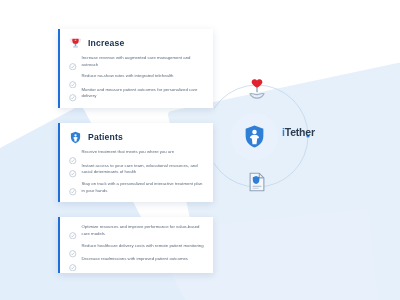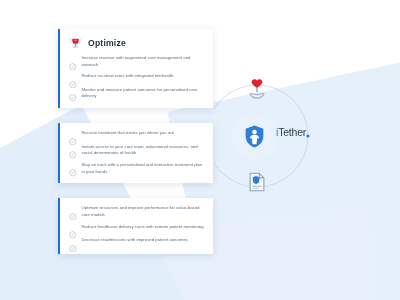--- a/index.html
+++ b/index.html
@@ -112,23 +112,23 @@
     border-radius: 50%;
     background: #e9f2fc;
   }
   .node { position: absolute; }
   .node-heart { left: 31px; top: -4px; width: 24px; height: 24px; }
   .node-doc   { left: 32px; top: 88px; width: 22px; height: 24px; }
   .node-hub   { left: 28px; top: 42px; width: 25px; height: 25px; }
 
   .brand {
     position: absolute;
-    left: 62px; top: 44px;
+    left: 68px; top: 44px;
     font-size: 10.5px;
-    font-weight: normal;
+    font-weight: bold;
     color: #2c3d52;
     letter-spacing: -.2px;
     white-space: nowrap;
   }
   .brand .brand-i { color: #2f7fd6; }
 </style>
 </head>
 <body>
 
 <div id="stage">
@@ -147,21 +147,21 @@
       <div class="card-head">
         <span class="card-icon">
           <svg viewBox="0 0 24 24" width="13" height="13">
             <path d="M6 3h12v4a6 6 0 0 1-12 0V3z" fill="#e0232e"></path>
             <path d="M6 4H3v2a4 4 0 0 0 4 4M18 4h3v2a4 4 0 0 1-4 4" stroke="#cfd8e3" stroke-width="1.5" fill="none"></path>
             <rect x="10.5" y="12.5" width="3" height="4" fill="#8fa3b8"></rect>
             <rect x="7.5" y="17" width="9" height="2.6" rx="1" fill="#b8c6d6"></rect>
             <circle cx="12" cy="6" r="1.6" fill="#ffffff" opacity=".55"></circle>
           </svg>
         </span>
-        <span class="card-title">Optimize</span>
+        <span class="card-title">Increase</span>
       </div>
       <div class="bullets">
         <div class="bullet">
           <span class="check">
             <svg viewBox="0 0 24 24" width="7.5" height="7.5">
                 <circle cx="12" cy="12" r="10" fill="none" stroke="#9fb0c2" stroke-width="1.8"></circle>
                 <path d="M7.5 12.5l3 3 6-7" fill="none" stroke="#9fb0c2" stroke-width="1.8" stroke-linecap="round" stroke-linejoin="round"></path>
               </svg>
           </span>
           <span class="bullet-text">Increase revenue with augmented care management and outreach</span>
@@ -181,20 +181,30 @@
                 <circle cx="12" cy="12" r="10" fill="none" stroke="#9fb0c2" stroke-width="1.8"></circle>
                 <path d="M7.5 12.5l3 3 6-7" fill="none" stroke="#9fb0c2" stroke-width="1.8" stroke-linecap="round" stroke-linejoin="round"></path>
               </svg>
           </span>
           <span class="bullet-text">Monitor and measure patient outcomes for personalized care delivery</span>
         </div>
       </div>
     </div>
 
     <div class="card">
+      <div class="card-head">
+        <span class="card-icon">
+          <svg viewBox="0 0 24 24" width="13" height="13">
+            <path d="M12 1.5l8.5 3v7c0 5.4-3.6 9.3-8.5 11-4.9-1.7-8.5-5.6-8.5-11v-7l8.5-3z" fill="#2f7fd6"></path>
+            <circle cx="12" cy="8" r="2.1" fill="#ffffff"></circle>
+            <path d="M12 10.4c-2.6 0-4.2 1.5-4.2 3.2l1.7.5.7 5.2h3.6l.7-5.2 1.7-.5c0-1.7-1.6-3.2-4.2-3.2z" fill="#ffffff"></path>
+          </svg>
+        </span>
+        <span class="card-title">Patients</span>
+      </div>
       <div class="bullets">
         <div class="bullet">
           <span class="check">
             <svg viewBox="0 0 24 24" width="7.5" height="7.5">
                 <circle cx="12" cy="12" r="10" fill="none" stroke="#9fb0c2" stroke-width="1.8"></circle>
                 <path d="M7.5 12.5l3 3 6-7" fill="none" stroke="#9fb0c2" stroke-width="1.8" stroke-linecap="round" stroke-linejoin="round"></path>
               </svg>
           </span>
           <span class="bullet-text">Receive treatment that meets you where you are</span>
         </div>

